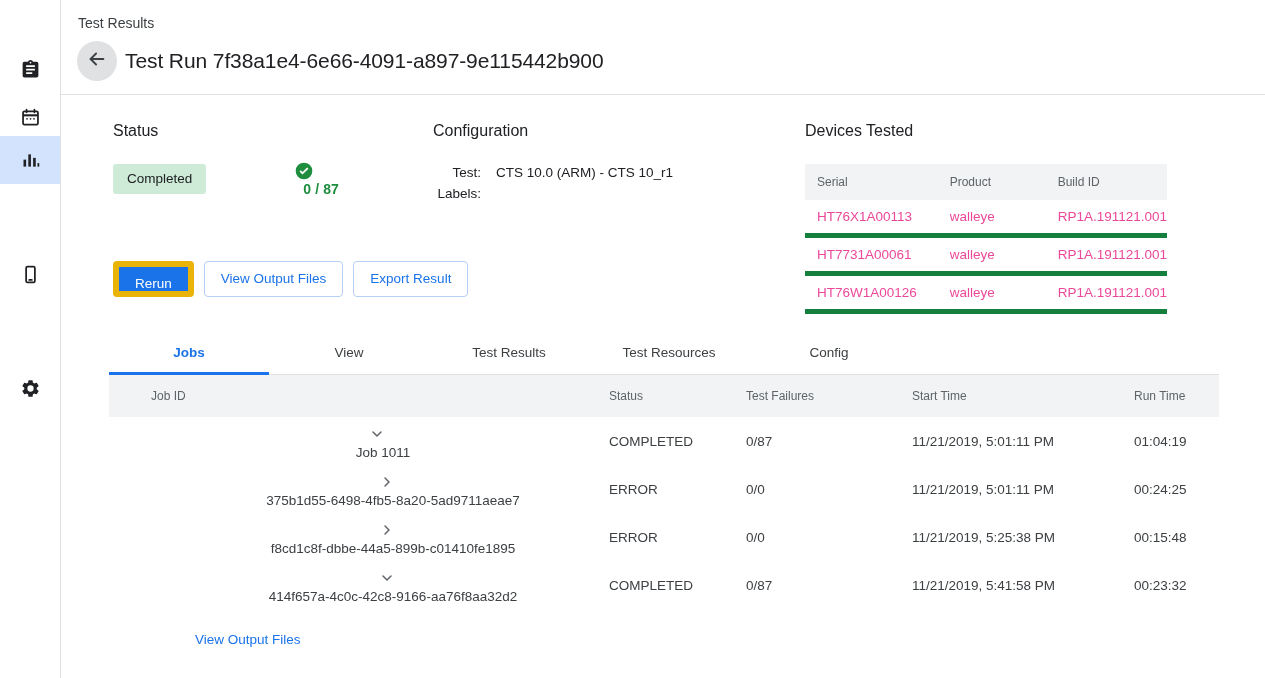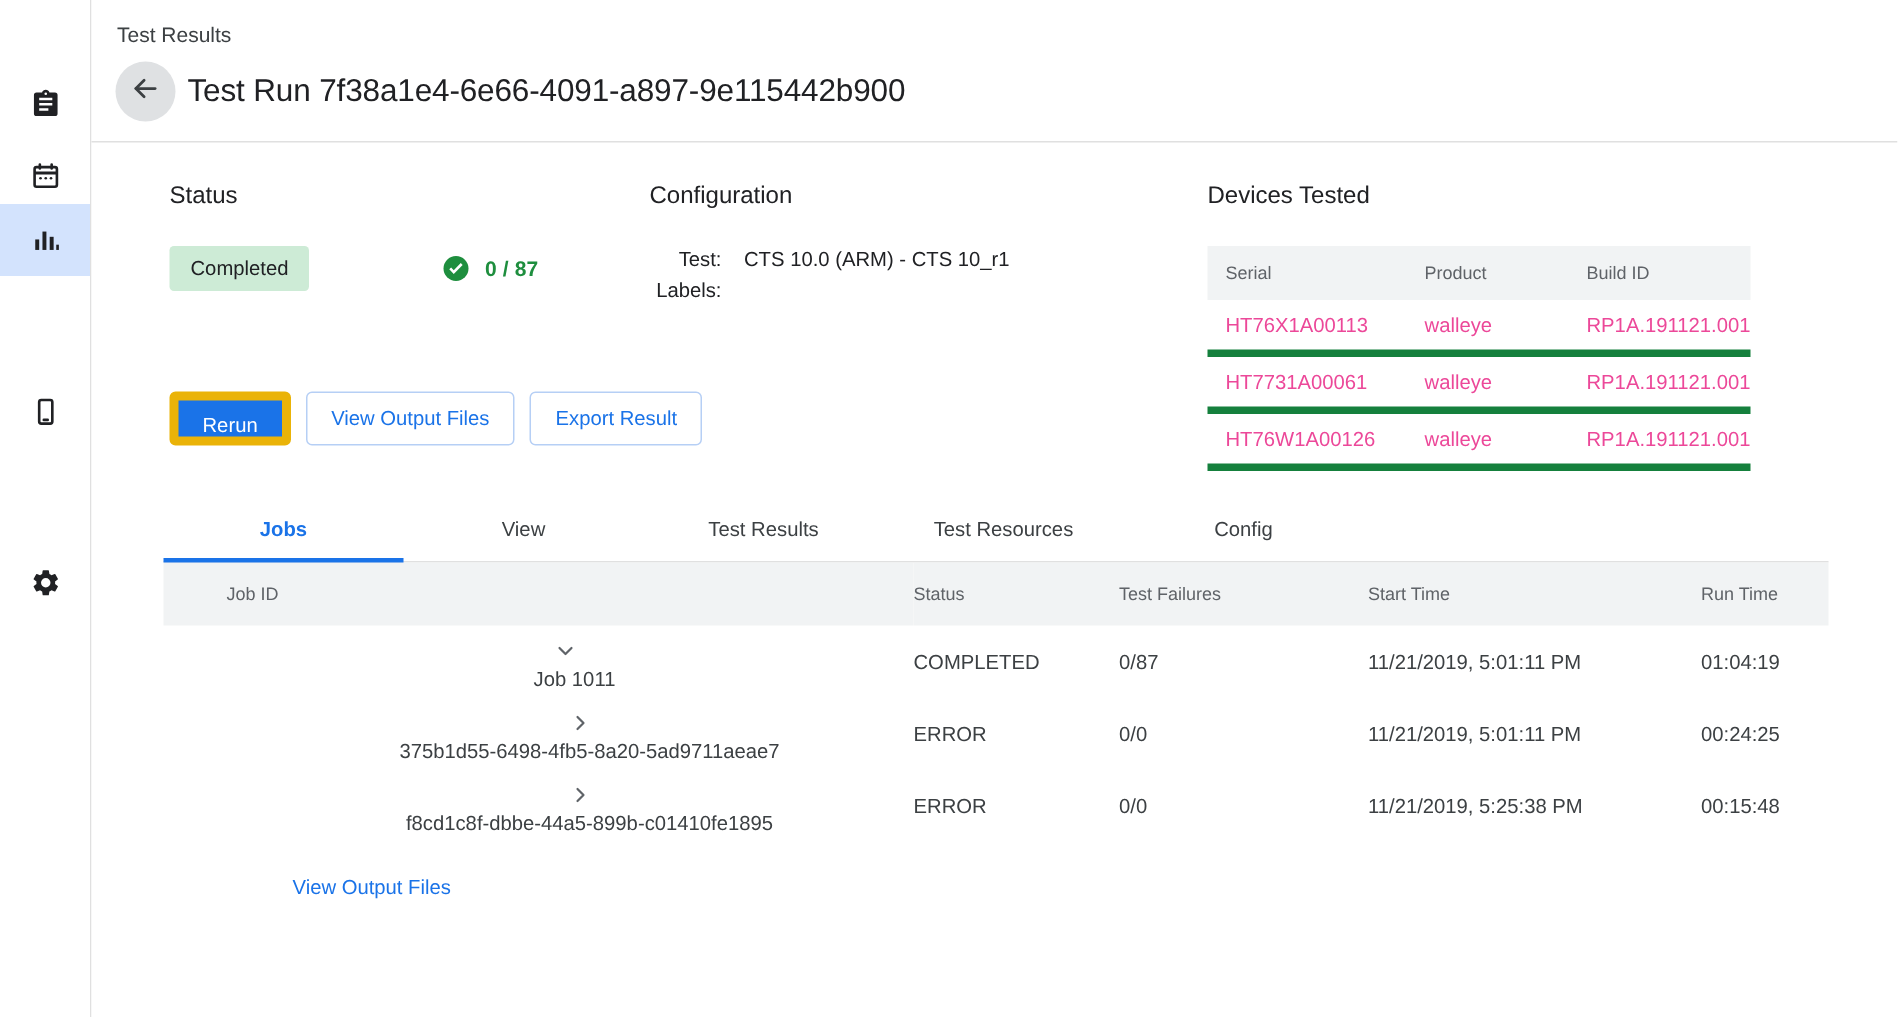--- a/index.html
+++ b/index.html
@@ -70,22 +70,23 @@
   }
 
   .status-row { display: flex; align-items: center; height: 30px; }
   .badge {
     background: #cdebd6; color: #202124;
     font-size: 13.5px; padding: 7px 14px;
     border-radius: 3px; line-height: 16px;
     display: inline-block;
   }
   .failures {
-    display: flex; align-items: center;
+    display: flex; 
     margin-left: 88px;
+    flex-direction: column;
   }
   .failures .check { width: 20px; height: 20px; flex: 0 0 20px; }
   .failures .ftext {
     font-size: 14px; font-weight: bold; color: #1e8e3e;
     margin-left: 9px; letter-spacing: 0.1px;
   }
 
   .btn-row { display: flex; margin-top: 67px; gap: 10px; }
   .btn {
     font-size: 13.5px; border-radius: 4px; cursor: pointer;
@@ -370,20 +371,36 @@
                 </span>
                 <span class="jobtext">f8cd1c8f-dbbe-44a5-899b-c01410fe1895</span>
               </div>
             </td>
             <td class="c-status">ERROR</td>
             <td class="c-fail">0/0</td>
             <td class="c-start">11/21/2019, 5:25:38 PM</td>
             <td class="c-run">00:15:48</td>
           </tr>
 
+          <tr>
+            <td class="c-job">
+              <div class="jobcell indent">
+                <span class="chev">
+                  <svg width="16" height="16" viewBox="0 0 24 24" fill="none" stroke="#5f6368" stroke-width="2.2" stroke-linecap="round" stroke-linejoin="round">
+                      <path d="M6 9l6 6 6-6"></path>
+                    </svg>
+                </span>
+                <span class="jobtext">414f657a-4c0c-42c8-9166-aa76f8aa32d2</span>
+              </div>
+            </td>
+            <td class="c-status">COMPLETED</td>
+            <td class="c-fail">0/87</td>
+            <td class="c-start">11/21/2019, 5:41:58 PM</td>
+            <td class="c-run">00:23:32</td>
+          </tr>
         </tbody>
       </table>
 
       <span class="link">View Output Files</span>
     </div>
 
   </div>
 </div>
 
 </body></html>

